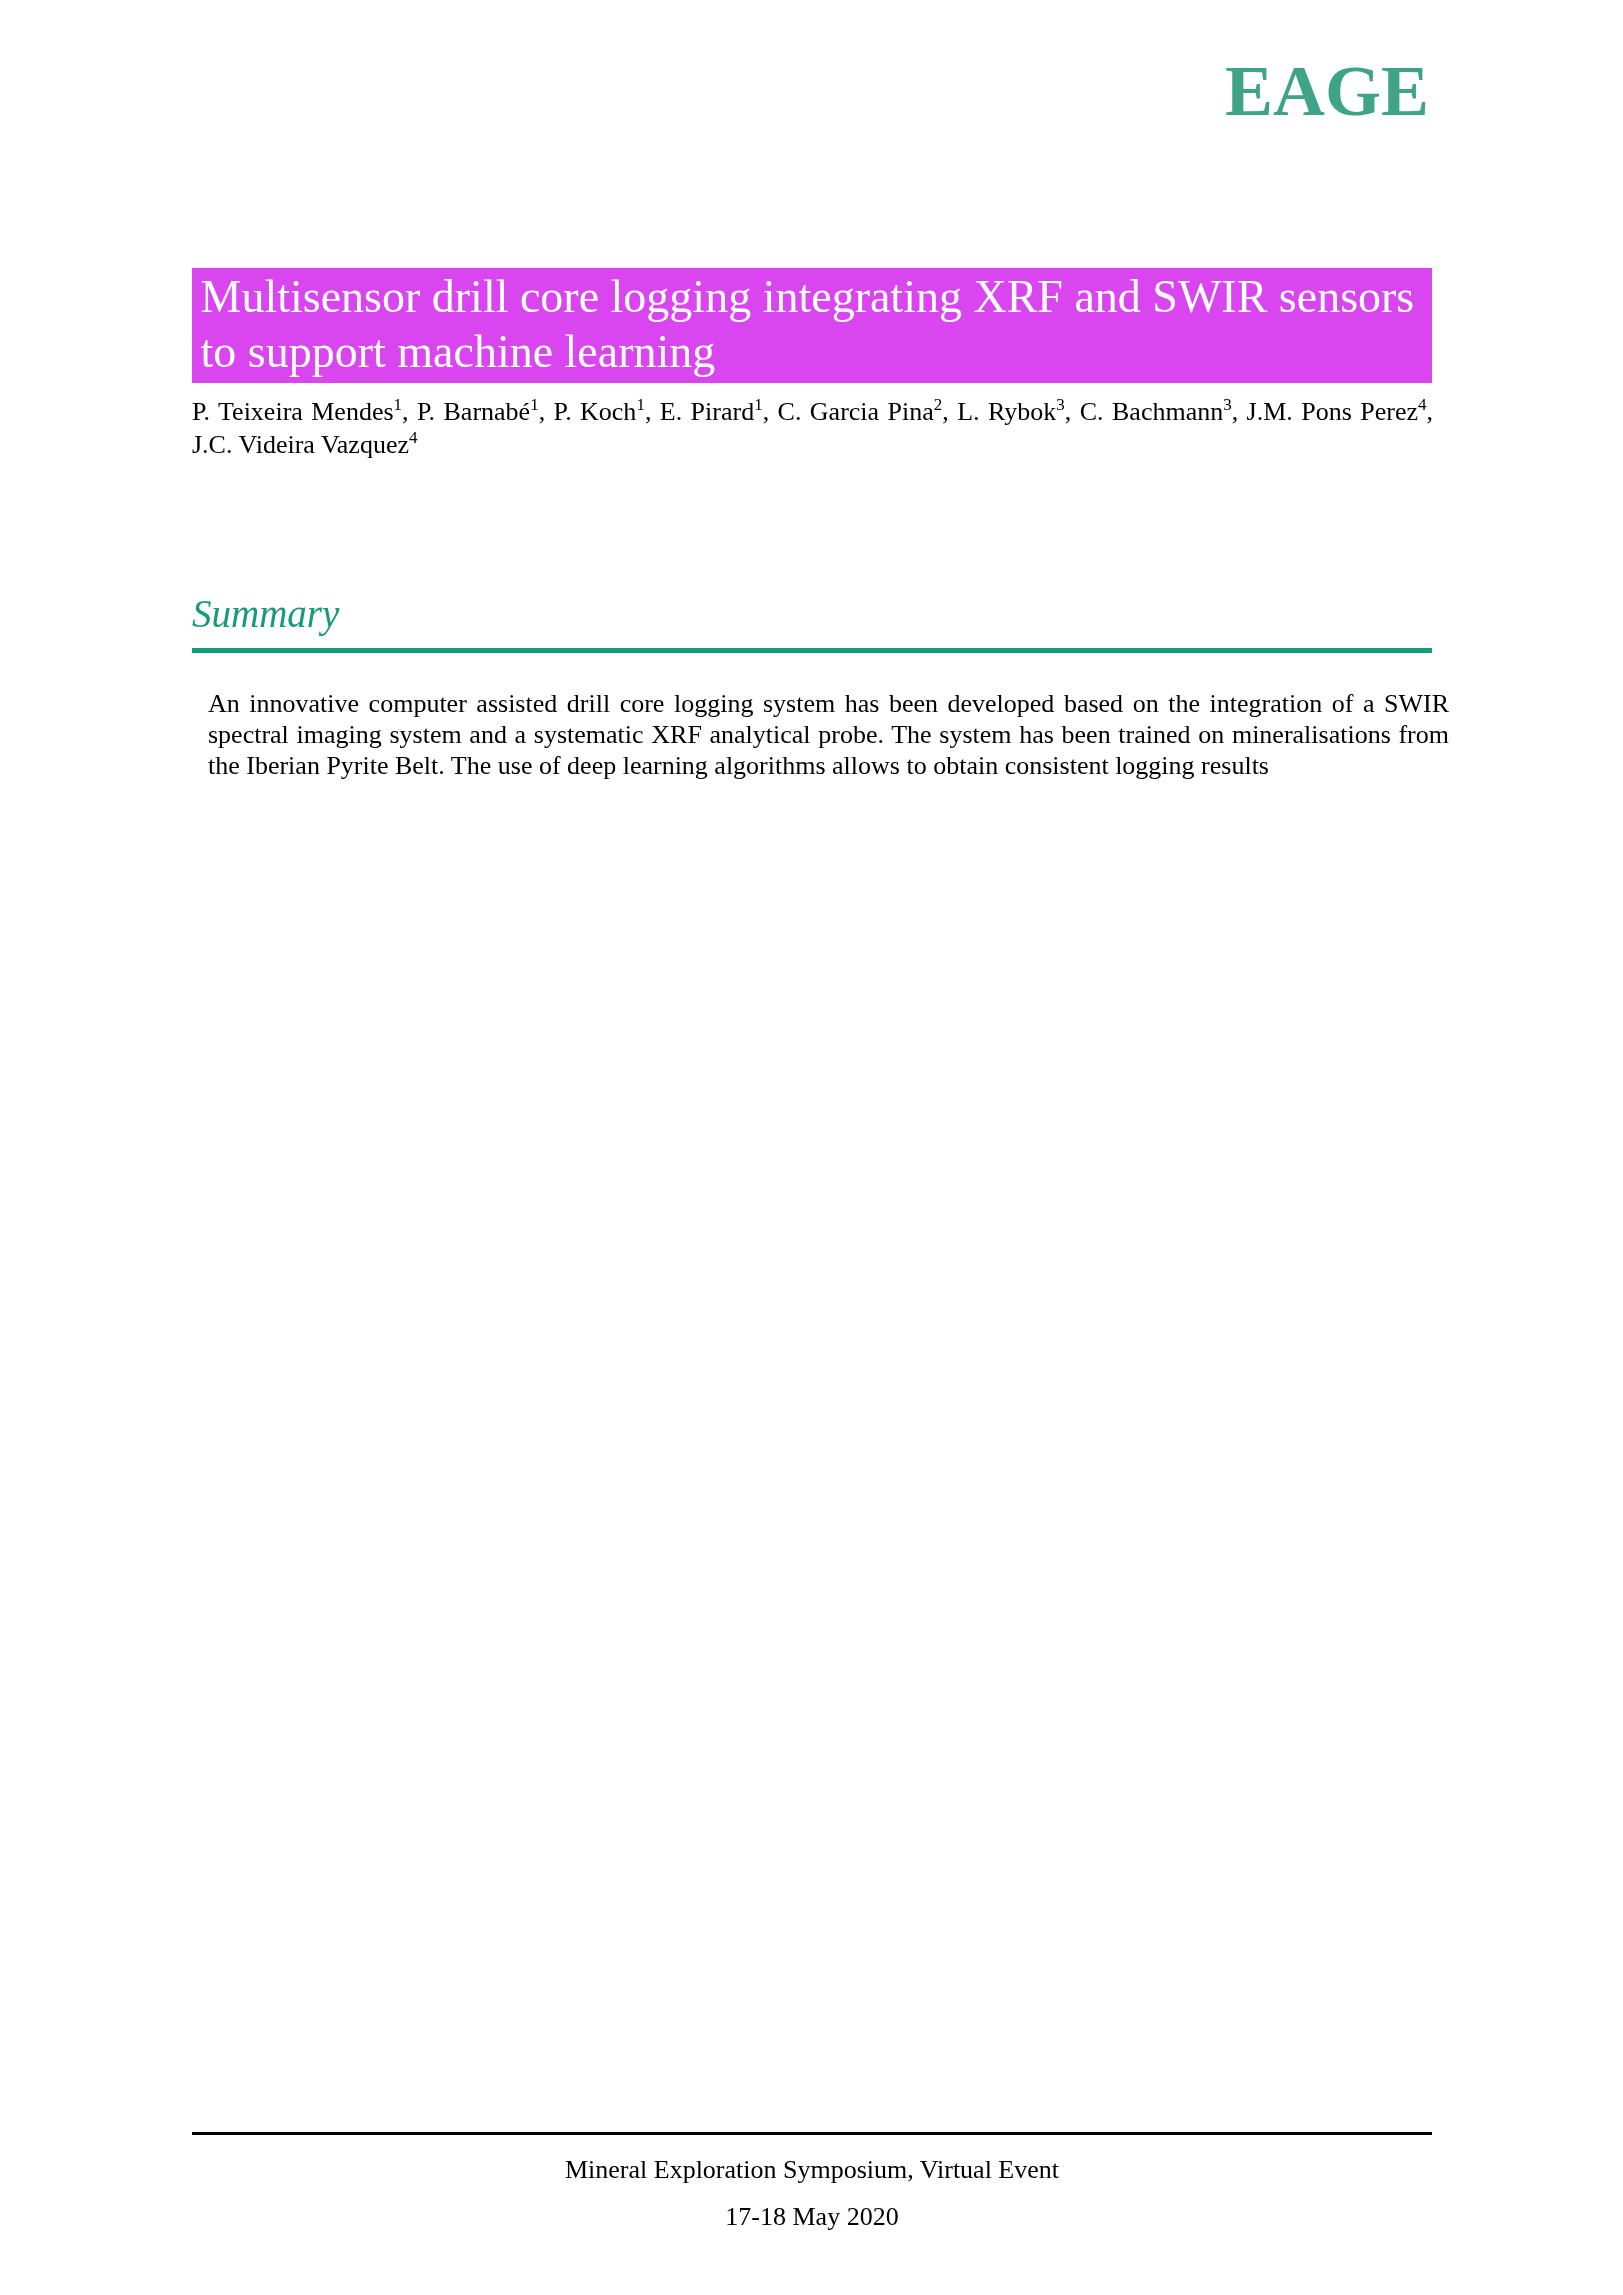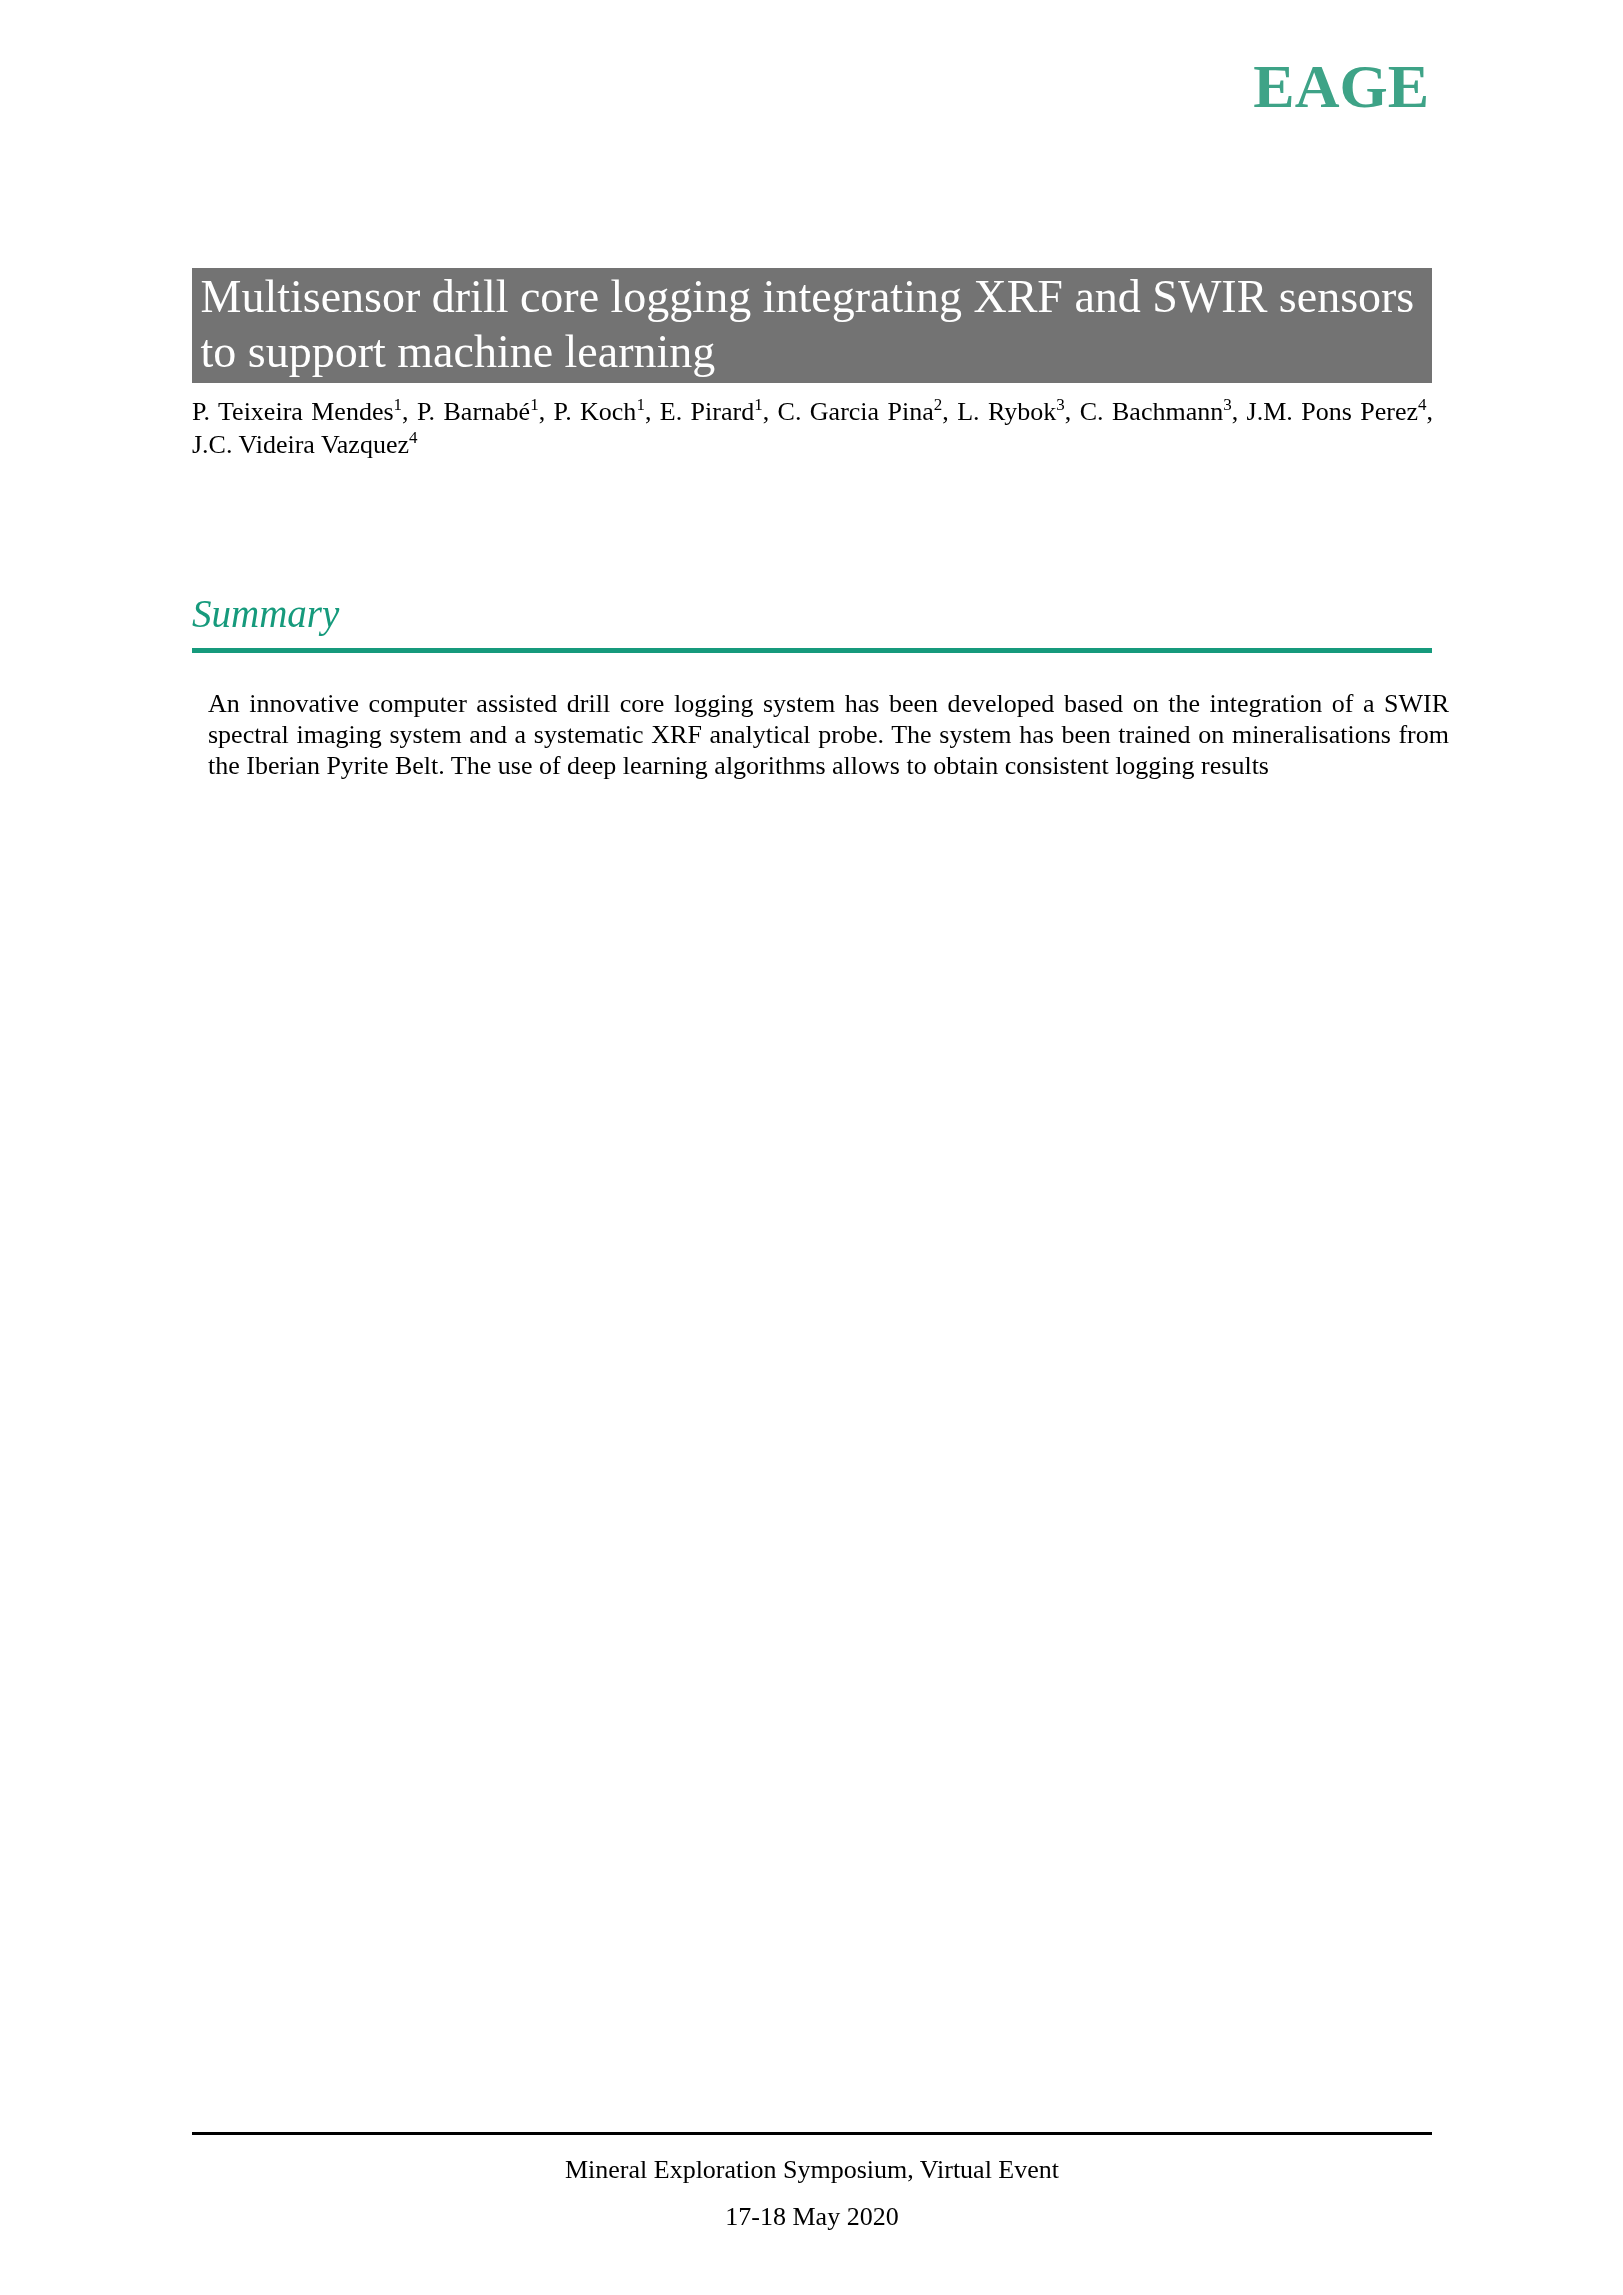--- a/index.html
+++ b/index.html
@@ -15,35 +15,35 @@
     font-family: "Liberation Serif", "DejaVu Serif", serif;
     color: #000000;
     overflow: hidden;
   }
 
   
   .logo {
     position: absolute;
     top: 55px;
     right: 194px;
-    font-size: 62px;
+    font-size: 72px;
     line-height: 1;
     font-weight: bold;
     color: #3ea387;
     letter-spacing: 0px;
   }
 
   
   .title-banner {
     position: absolute;
     left: 192px;
     top: 268px;
     width: 1240px;
     box-sizing: border-box;
-    background: #737373;
+    background: #d946ef;
     padding: 1.3px 9.2px 3.9px 8.5px;
   }
   .title-banner h1 {
     margin: 0;
     font-size: 46px;
     line-height: 55px;
     font-weight: normal;
     color: #ffffff;
   }
 

